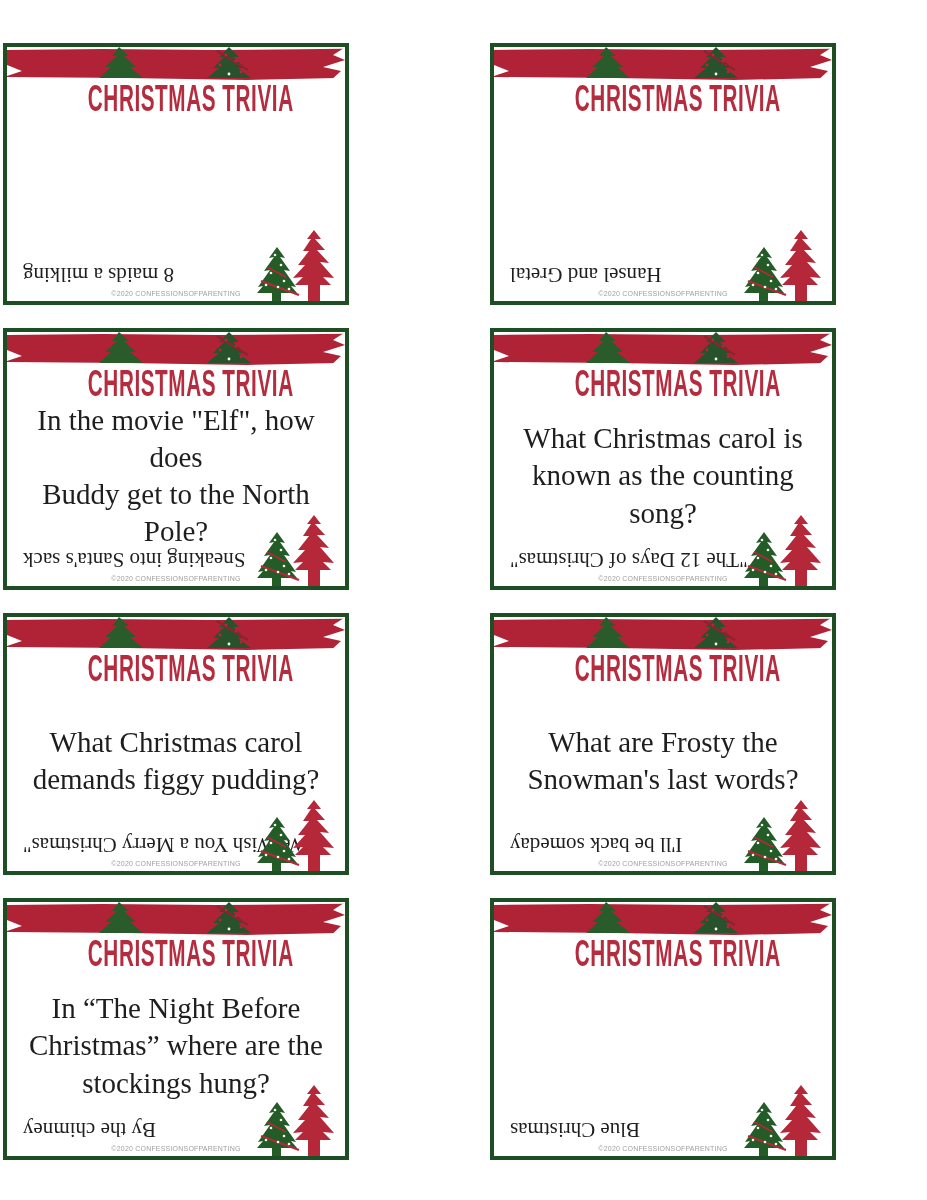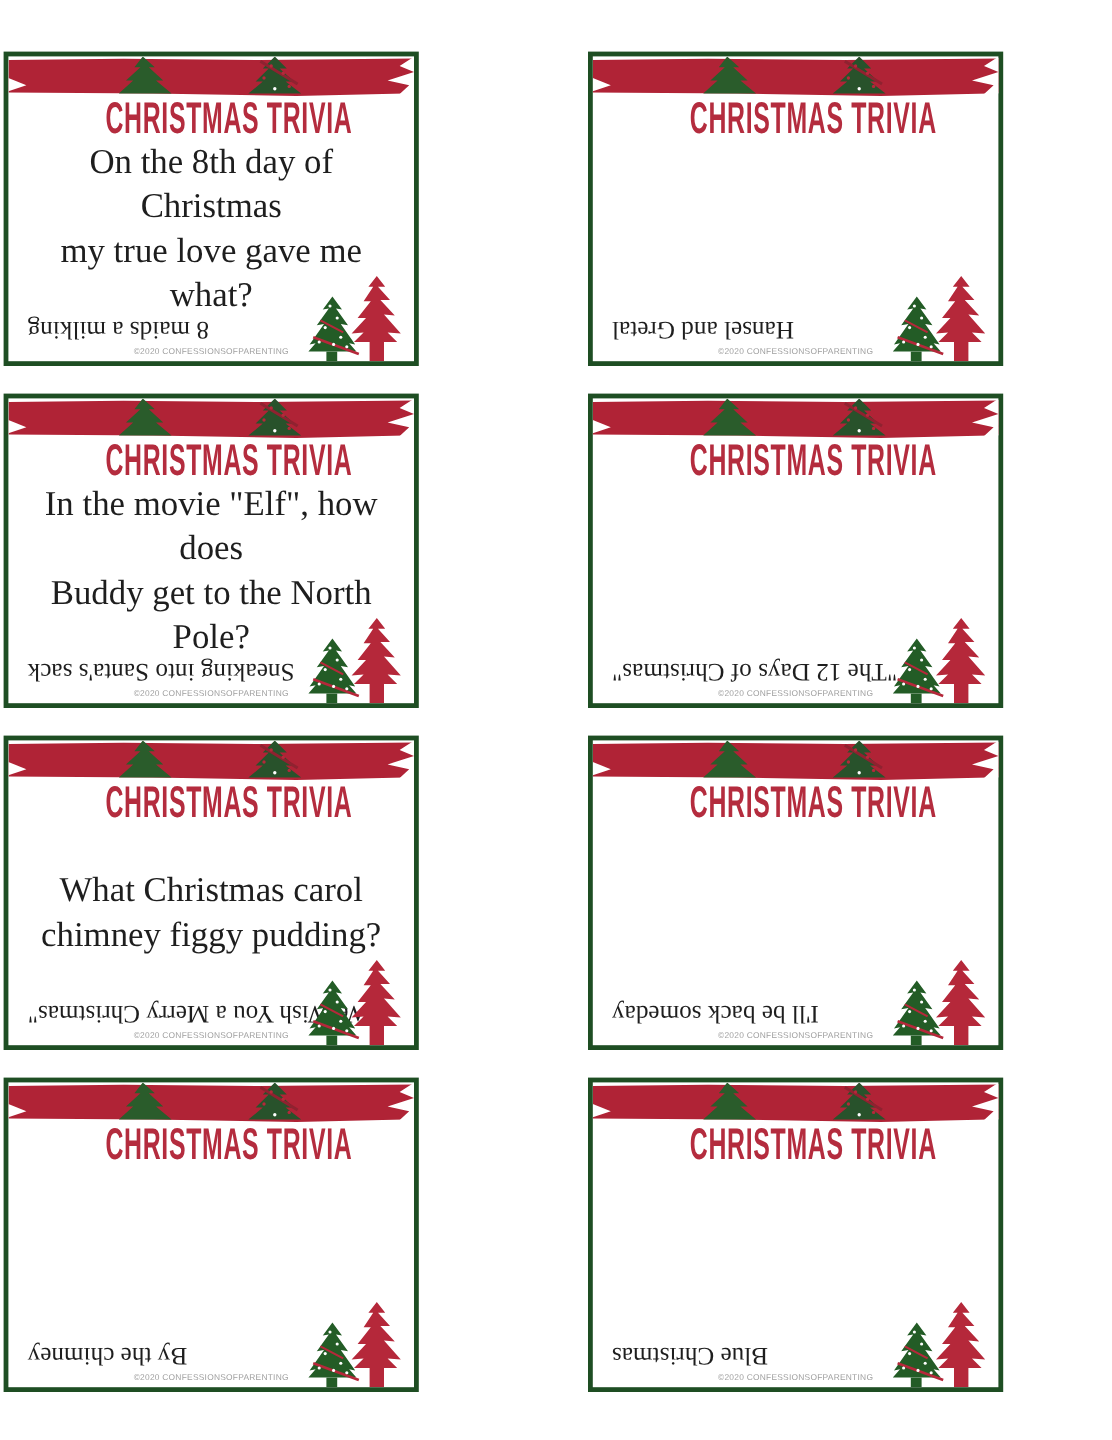--- a/index.html
+++ b/index.html
@@ -114,22 +114,20 @@
   </defs>
 </svg>
 
 <main class="grid">
 
   <div class="card">
     <svg class="banner" viewBox="0 0 426 36" preserveAspectRatio="none">
         <use href="#banner-art"></use>
       </svg>
     <div class="title"><span class="title-inner">CHRISTMAS TRIVIA</span></div>
-    <div class="question">On the 8th day of Christmas
-my true love gave me what?</div>
     <div class="answer">8 maids a milking</div>
     <div class="copyright">©2020 CONFESSIONSOFPARENTING</div>
     <svg class="corner" viewBox="0 0 92 72">
         <use href="#corner-art"></use>
       </svg>
   </div>
 
   <div class="card">
     <svg class="banner" viewBox="0 0 426 36" preserveAspectRatio="none">
         <use href="#banner-art"></use>
@@ -154,58 +152,65 @@
     <svg class="corner" viewBox="0 0 92 72">
         <use href="#corner-art"></use>
       </svg>
   </div>
 
   <div class="card">
     <svg class="banner" viewBox="0 0 426 36" preserveAspectRatio="none">
         <use href="#banner-art"></use>
       </svg>
     <div class="title"><span class="title-inner">CHRISTMAS TRIVIA</span></div>
+    <div class="question">What Christmas carol is
+known as the counting song?</div>
     <div class="answer">"The 12 Days of Christmas"</div>
     <div class="copyright">©2020 CONFESSIONSOFPARENTING</div>
     <svg class="corner" viewBox="0 0 92 72">
         <use href="#corner-art"></use>
       </svg>
   </div>
 
   <div class="card">
     <svg class="banner" viewBox="0 0 426 36" preserveAspectRatio="none">
         <use href="#banner-art"></use>
       </svg>
     <div class="title"><span class="title-inner">CHRISTMAS TRIVIA</span></div>
     <div class="question">What Christmas carol
-chimney figgy pudding?</div>
+demands figgy pudding?</div>
     <div class="answer">"We Wish You a Merry Christmas"</div>
     <div class="copyright">©2020 CONFESSIONSOFPARENTING</div>
     <svg class="corner" viewBox="0 0 92 72">
         <use href="#corner-art"></use>
       </svg>
   </div>
 
   <div class="card">
     <svg class="banner" viewBox="0 0 426 36" preserveAspectRatio="none">
         <use href="#banner-art"></use>
       </svg>
     <div class="title"><span class="title-inner">CHRISTMAS TRIVIA</span></div>
+    <div class="question">What are Frosty the
+Snowman's last words?</div>
     <div class="answer">I'll be back someday</div>
     <div class="copyright">©2020 CONFESSIONSOFPARENTING</div>
     <svg class="corner" viewBox="0 0 92 72">
         <use href="#corner-art"></use>
       </svg>
   </div>
 
   <div class="card">
     <svg class="banner" viewBox="0 0 426 36" preserveAspectRatio="none">
         <use href="#banner-art"></use>
       </svg>
     <div class="title"><span class="title-inner">CHRISTMAS TRIVIA</span></div>
+    <div class="question">In “The Night Before
+Christmas” where are the
+stockings hung?</div>
     <div class="answer">By the chimney</div>
     <div class="copyright">©2020 CONFESSIONSOFPARENTING</div>
     <svg class="corner" viewBox="0 0 92 72">
         <use href="#corner-art"></use>
       </svg>
   </div>
 
   <div class="card">
     <svg class="banner" viewBox="0 0 426 36" preserveAspectRatio="none">
         <use href="#banner-art"></use>

